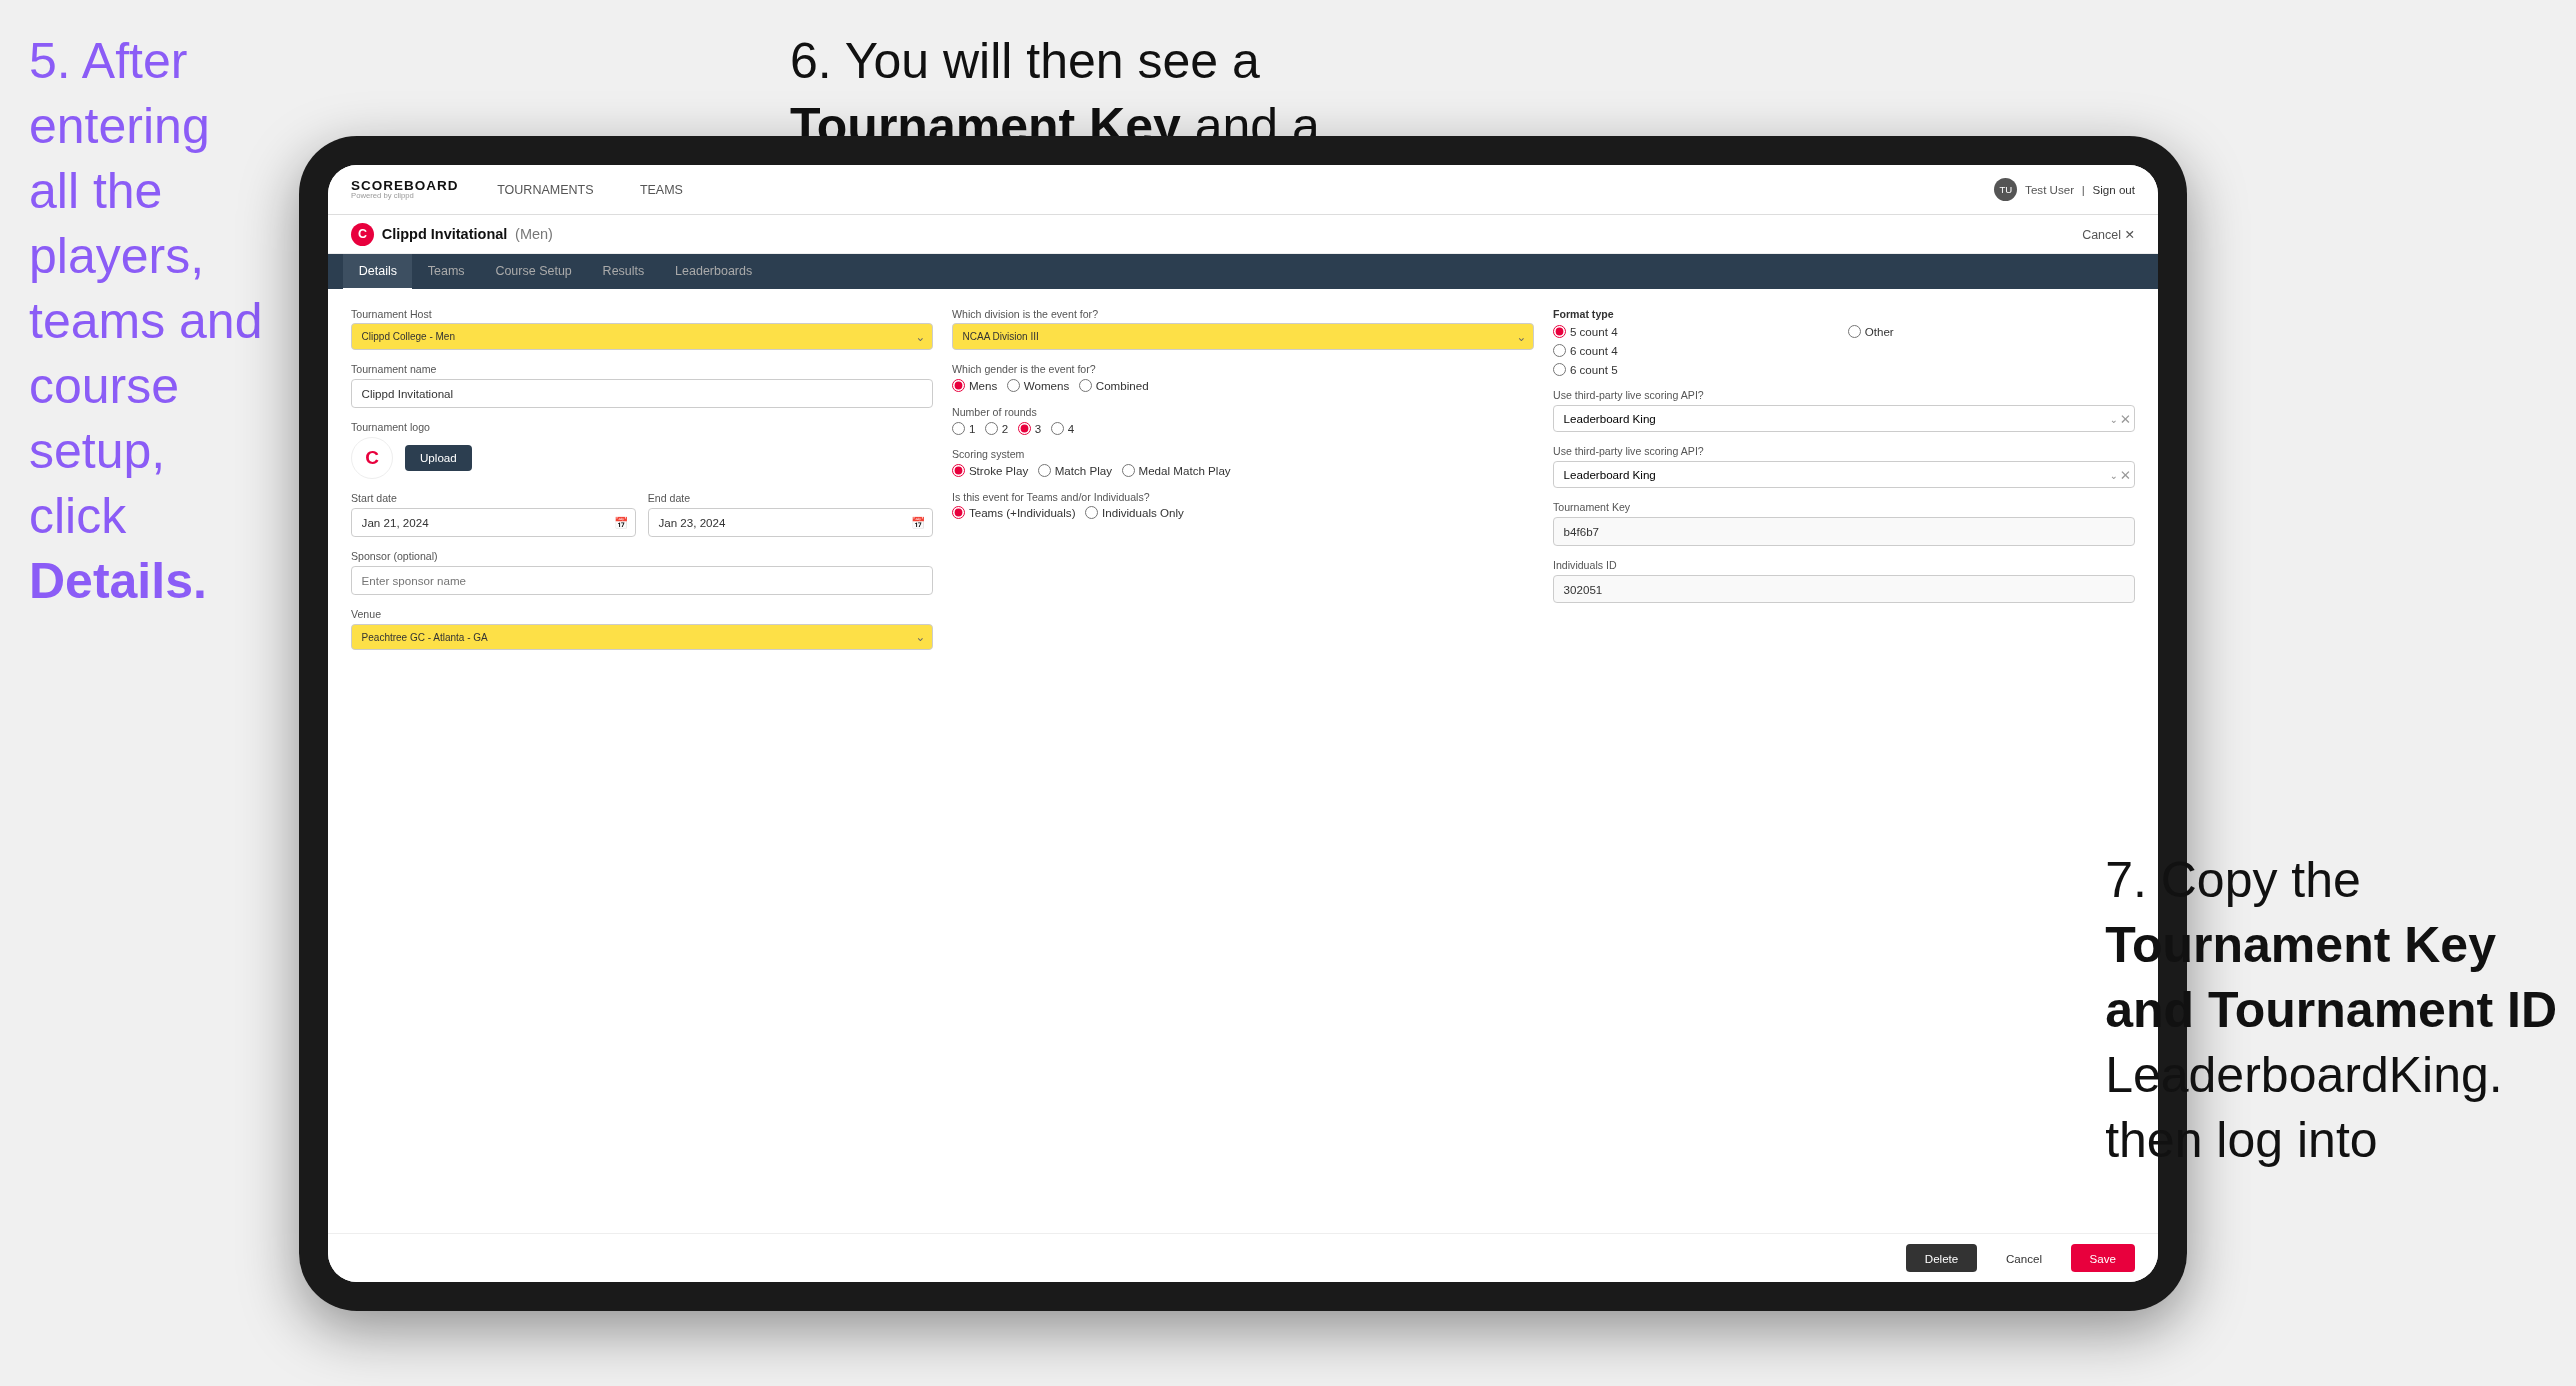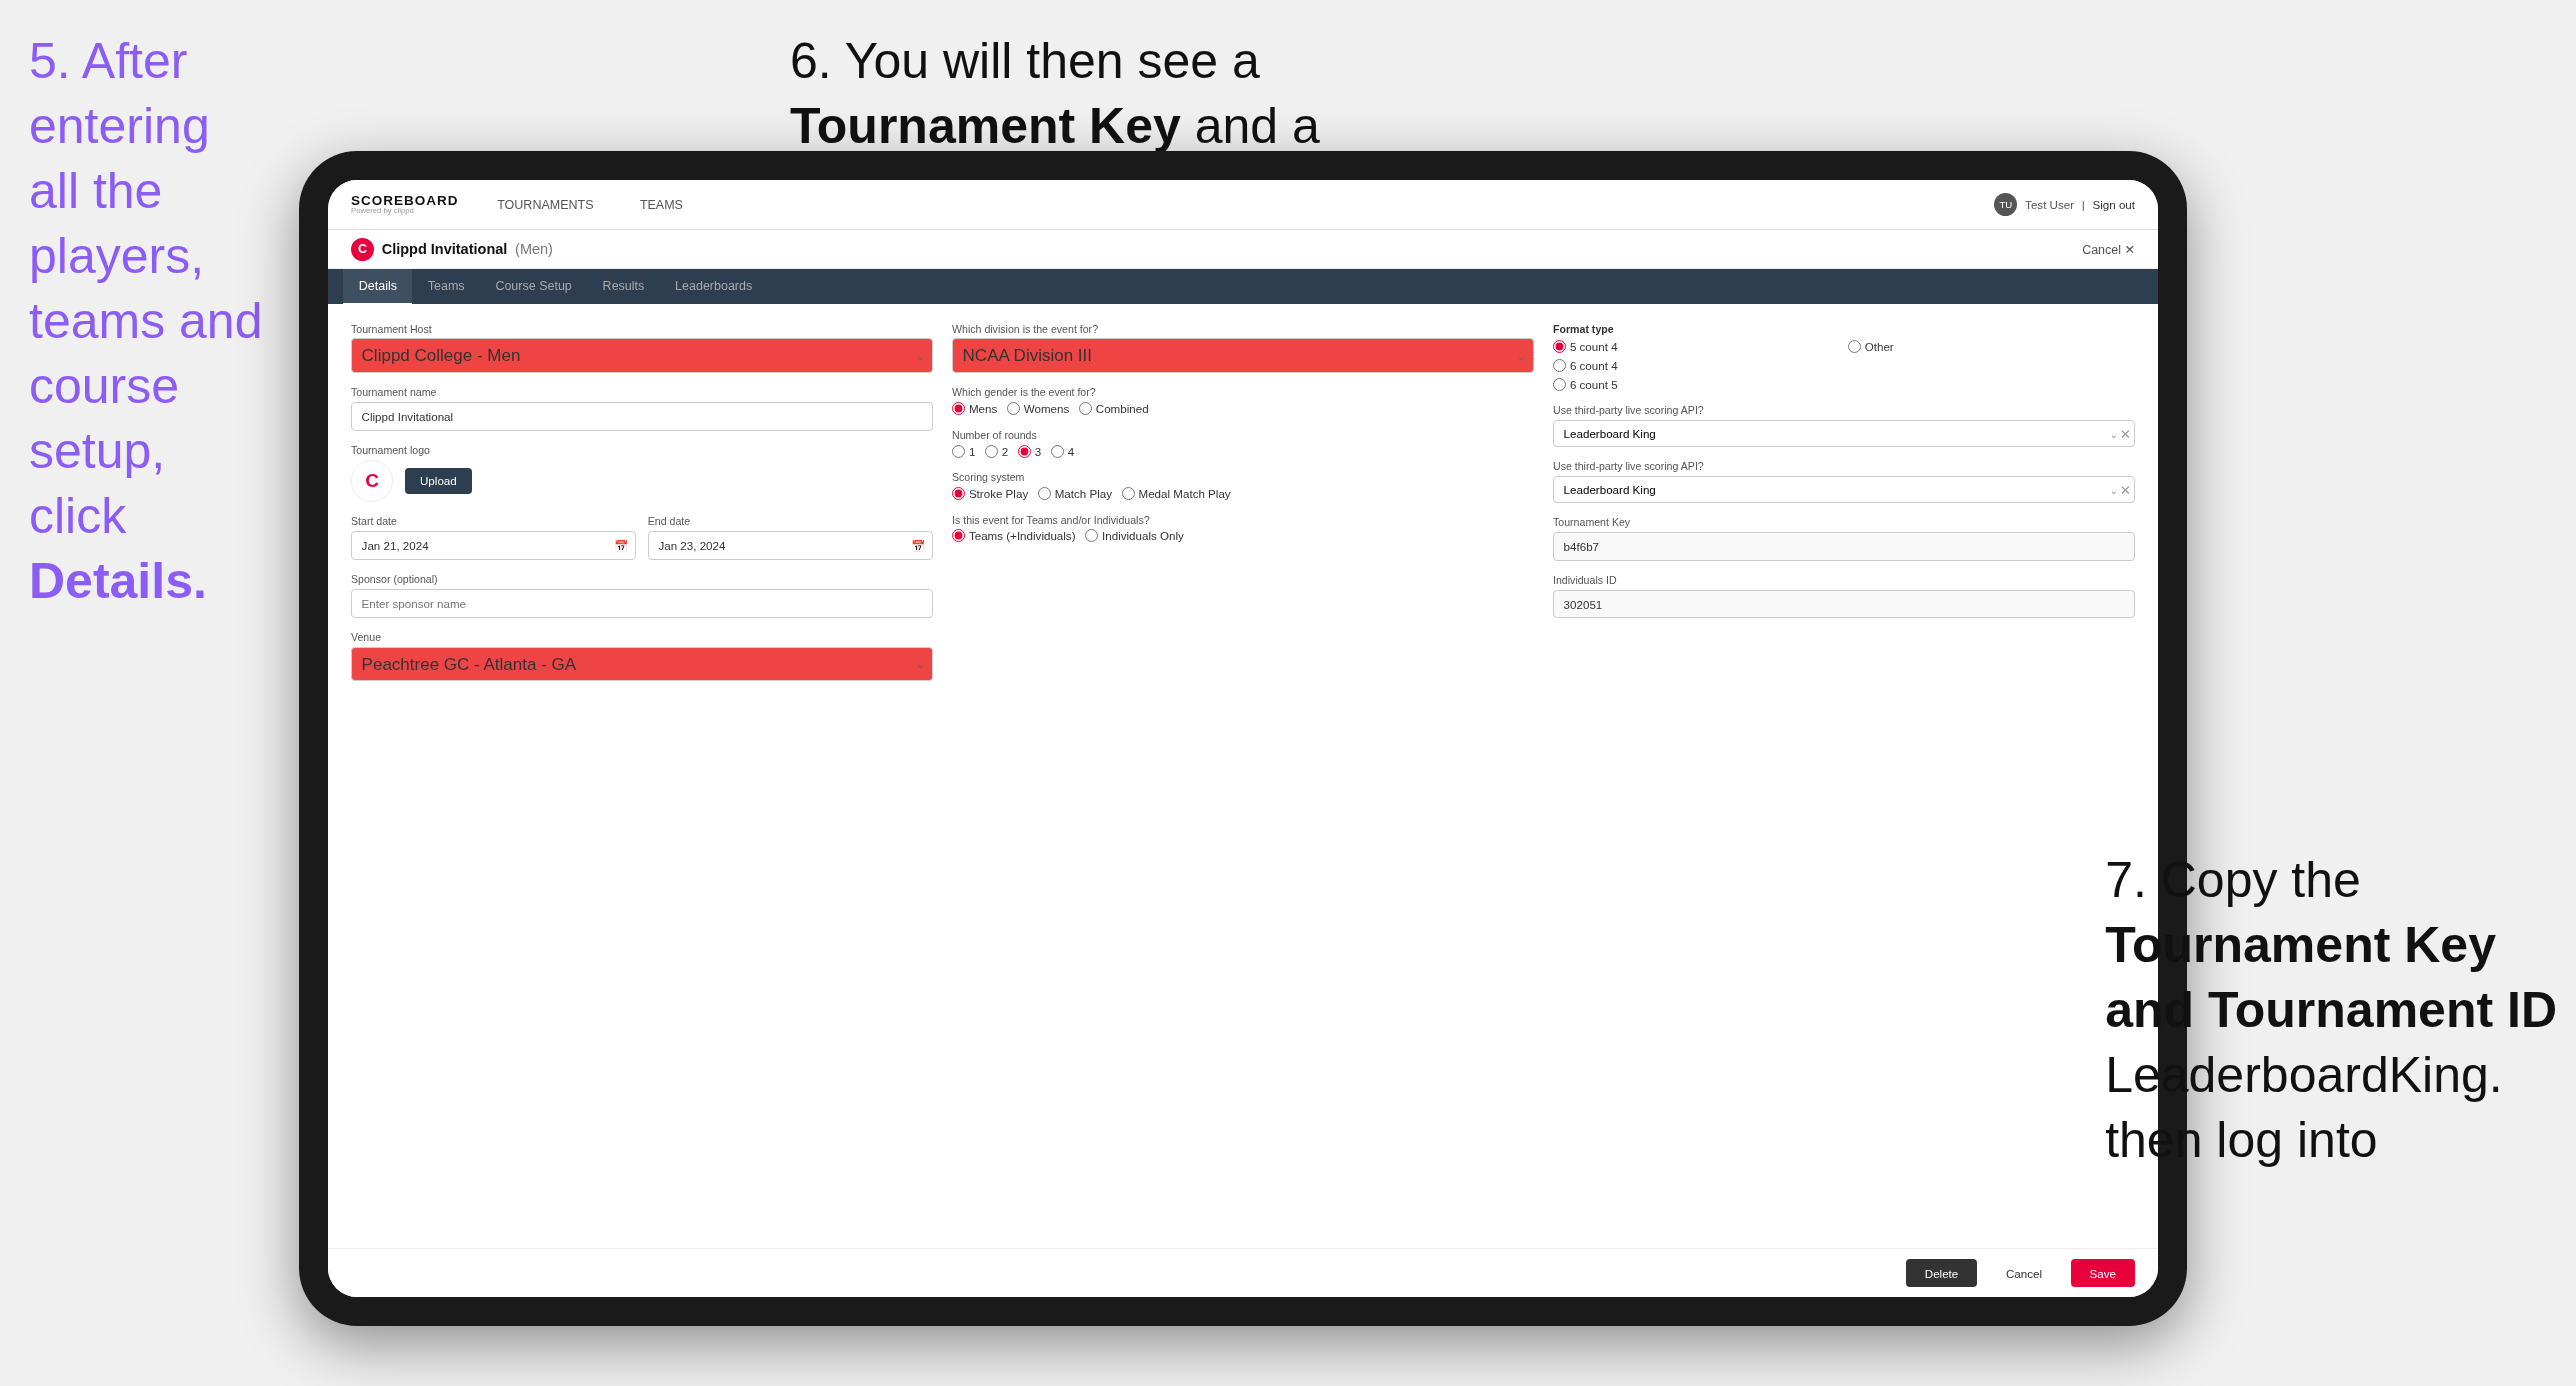--- a/index.html
+++ b/index.html
@@ -44,21 +44,21 @@
       font-size: 50px;
       line-height: 1.3;
       color: #111;
       max-width: 462px;
     }
     .annotation-bottom-right strong { font-weight: 800; }
 
     
     .tablet {
       position: absolute;
-      top: 151px;
+      top: 136px;
       left: 299px;
       width: 1888px;
       height: 1175px;
       background: #1a1a1a;
       border-radius: 58px;
       box-shadow: 0 19px 58px rgba(0,0,0,0.4);
       padding: 29px;
     }
     .tablet-screen {
       width: 100%;
@@ -210,23 +210,23 @@
       border-radius: 3.9px;
       font-size: 11.6px;
       color: #333;
       background: #fff;
     }
     .field-select {
       width: 100%;
       padding: 6.7px 9.6px;
       border: 1px solid #ccc;
       border-radius: 3.9px;
-      font-size: 17px;
+      font-size: 10px;
       color: #333;
-      background: #ef4444;
+      background: #fde047;
       appearance: none;
     }
     .select-wrapper {
       position: relative;
     }
     .select-wrapper::after {
       content: '⌄';
       position: absolute;
       right: 7.7px;
       top: 50%;

